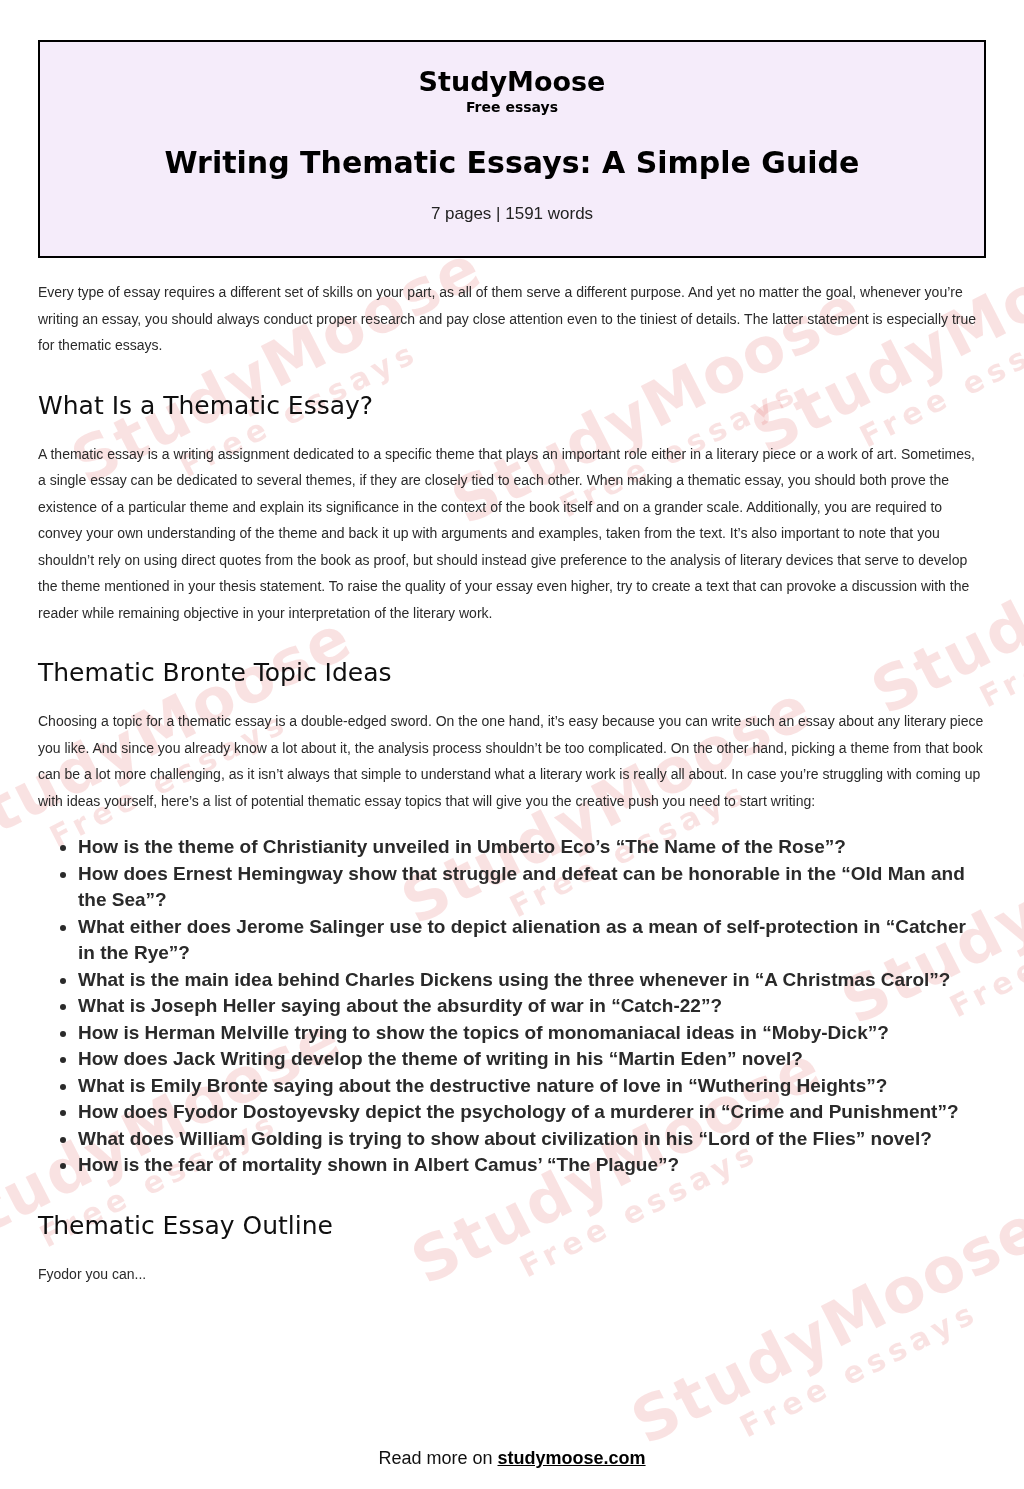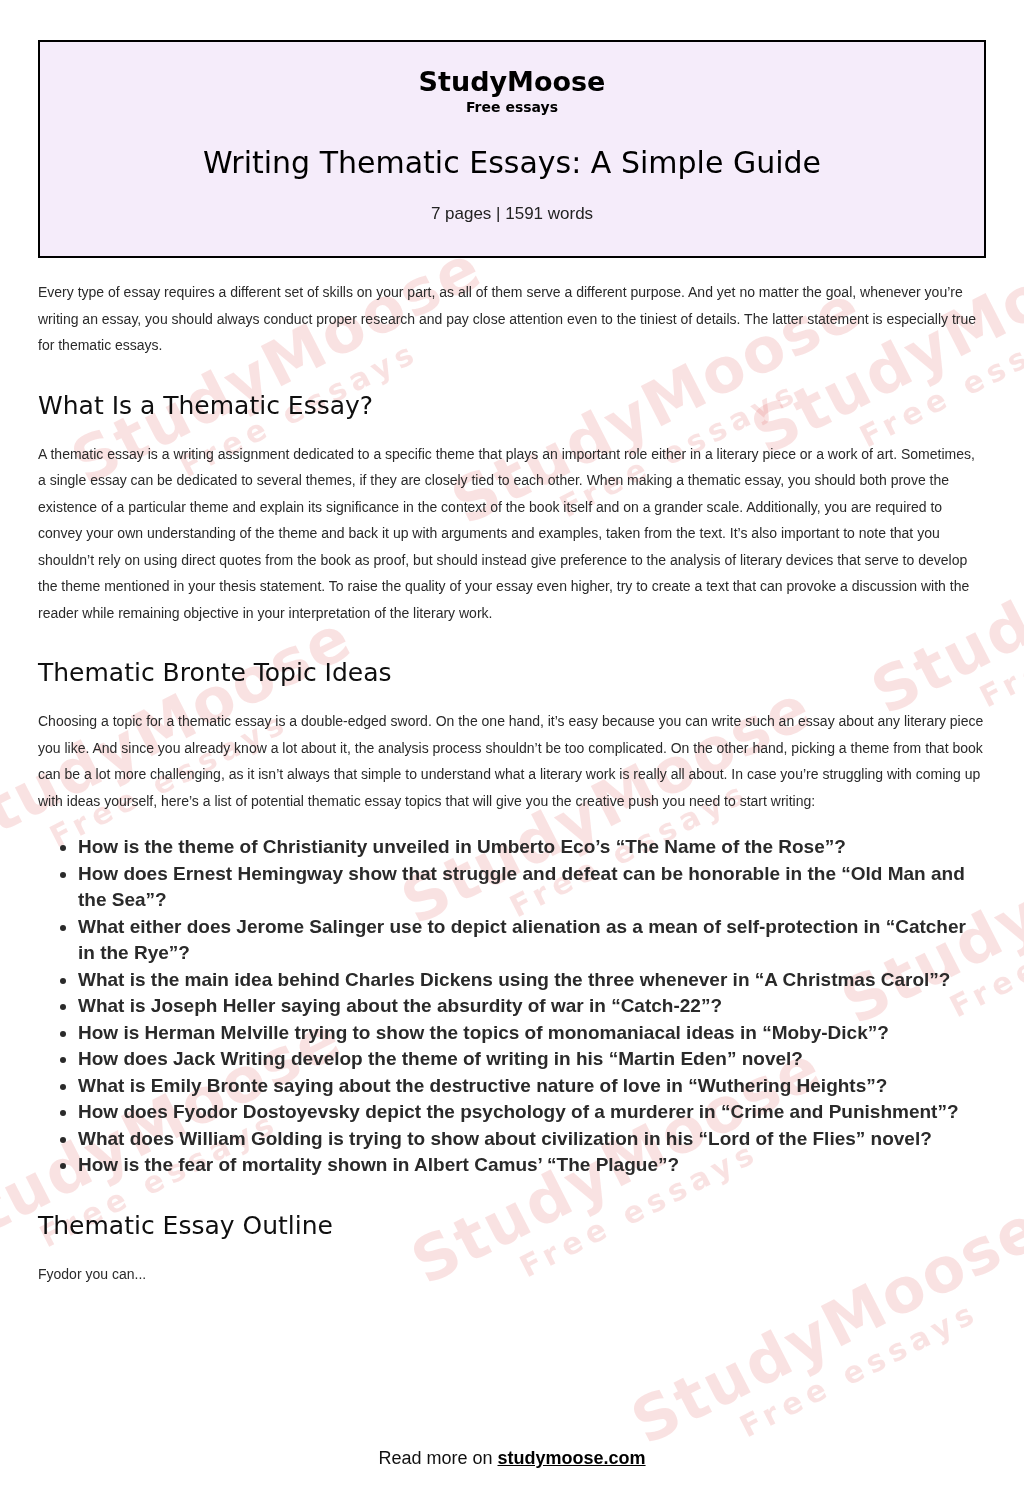--- a/index.html
+++ b/index.html
@@ -24,21 +24,21 @@
   }
   .wm-main{display:block;font-size:62px;letter-spacing:2px;line-height:1.05;}
   .wm-sub{display:block;font-size:30px;letter-spacing:6px;}
   .page-inner{position:relative;z-index:1;padding:40px 38px 0 38px;}
   .header-box{
     border:2px solid var(--header-border);background:var(--header-bg);
     text-align:center;padding:24px 20px 32px 20px;
   }
   .brand{font-family:"DejaVu Sans",sans-serif;font-weight:bold;font-size:27px;color:#000;}
   .tagline{font-family:"DejaVu Sans",sans-serif;font-weight:bold;font-size:14px;color:#000;margin-top:2px;}
-  .title{font-family:"DejaVu Sans",sans-serif;font-weight:normal;font-size:30px;color:#000;margin-top:30px;}
+  .title{font-family:"DejaVu Sans",sans-serif;font-weight:bold;font-size:30px;color:#000;margin-top:30px;}
   .meta{font-size:17px;color:#222;margin-top:24px;}
   main{margin-top:16px;}
   main p{font-size:14px;line-height:26.5px;margin-top:21px;}
   h2{
     font-family:"DejaVu Sans",sans-serif;font-weight:normal;font-size:25px;
     color:var(--heading);margin-top:32px;
   }
   ul.topics{margin-top:20px;padding-left:40px;list-style:disc outside;}
   ul.topics li{font-size:19px;line-height:26.5px;font-weight:bold;}
   footer{

